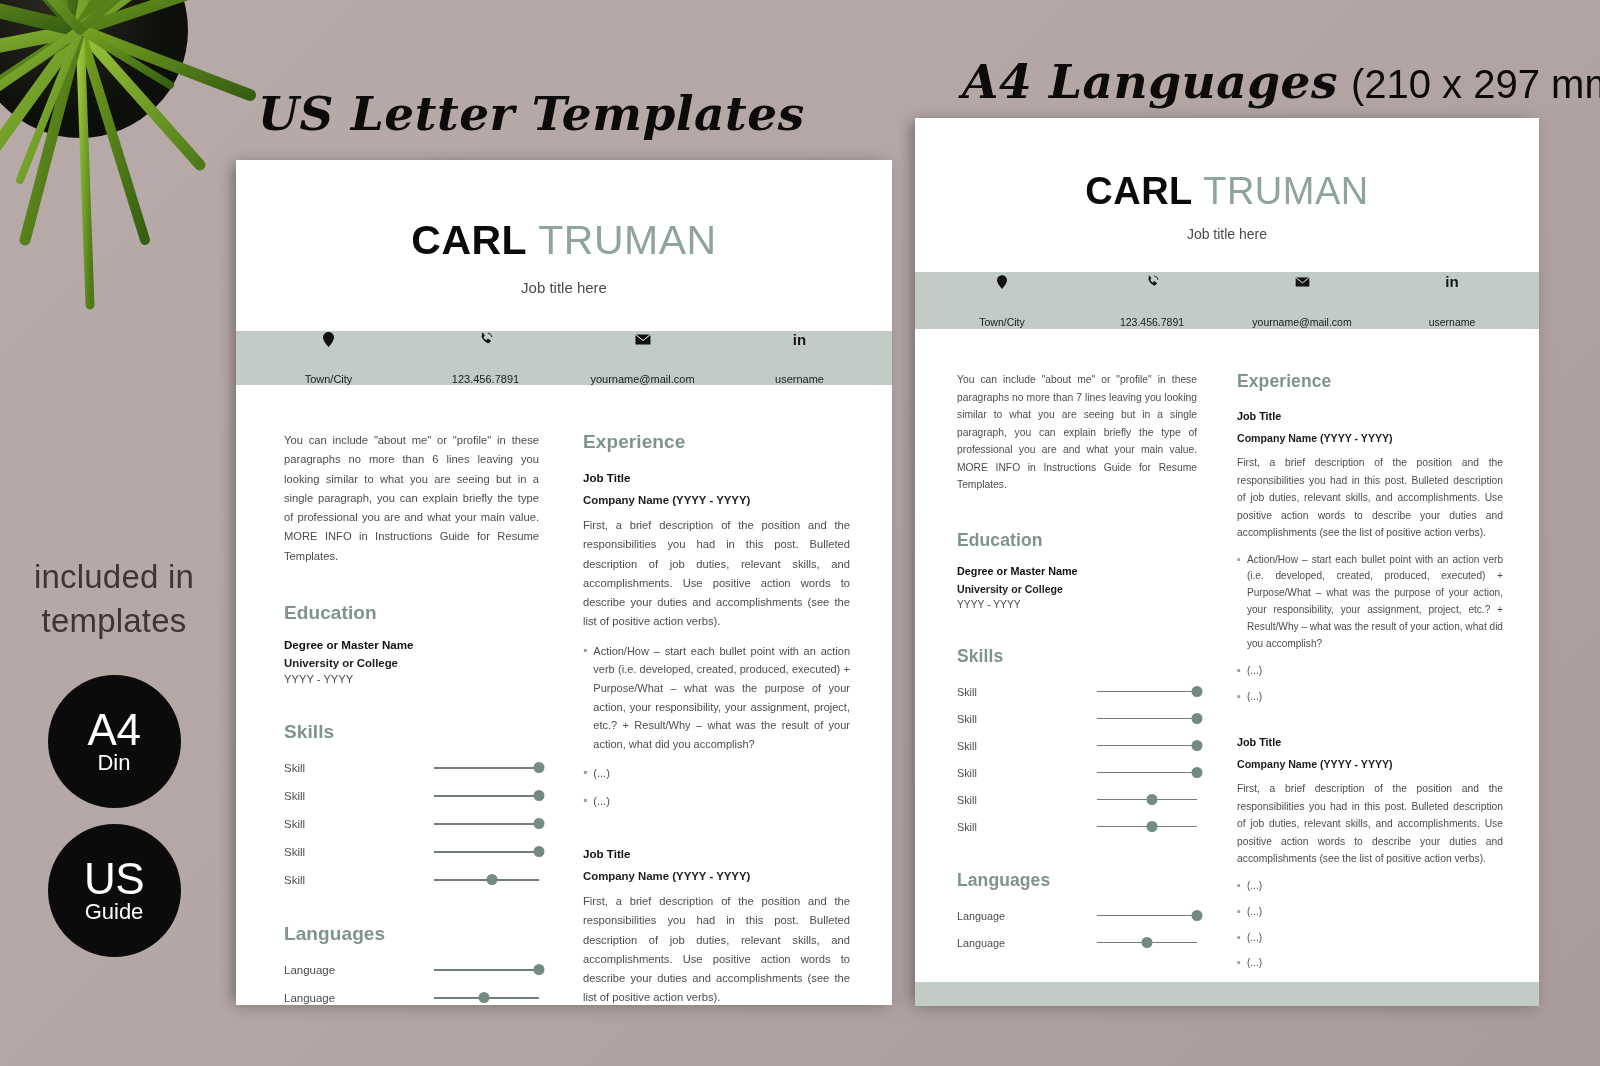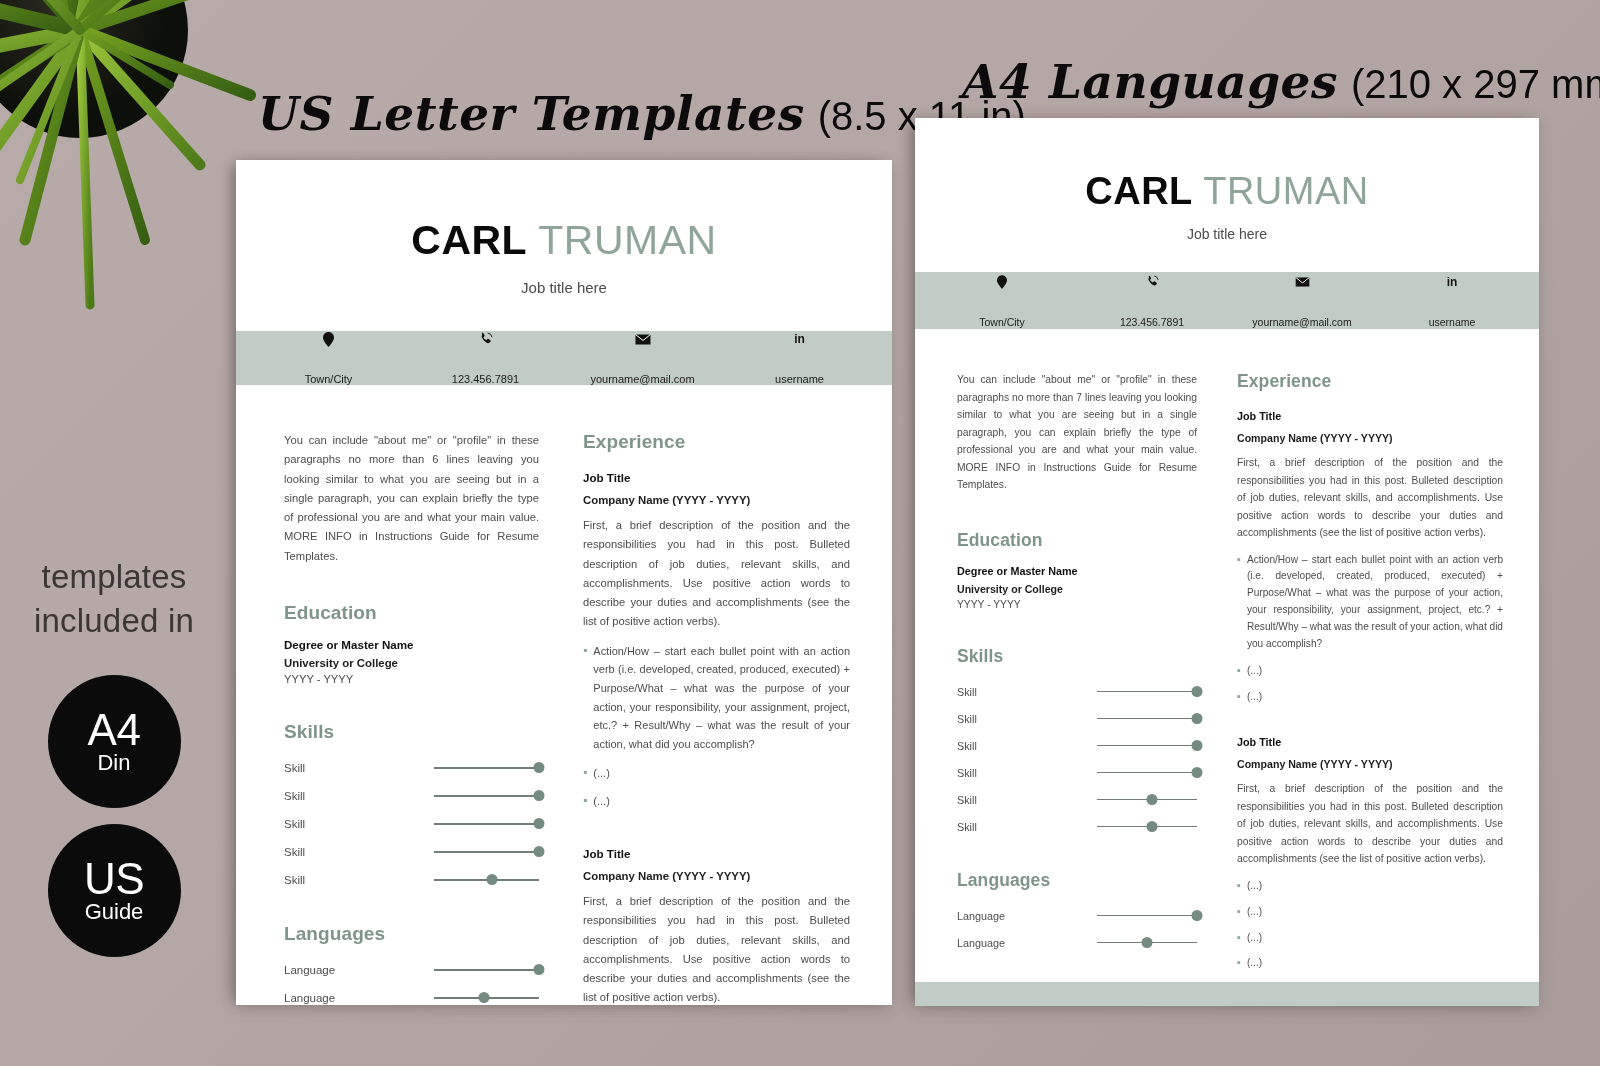--- a/index.html
+++ b/index.html
@@ -101,21 +101,21 @@
     flex: 1;
     display: flex; flex-direction: column;
     align-items: center; justify-content: center;
     gap: 5px;
   }
   .contact-icon { font-size: 15px; line-height: 1; color: #151515; height: 16px;
                   display: flex; align-items: center; justify-content: center; }
   .contact-icon svg { display: block; }
   .contact-label { font-size: 11px; color: #202020; font-weight: 400; margin-top: 21px; }
   #page-a4 .contact-label { font-size: 10.5px; }
-  .in-glyph { font-weight: 700; font-size: 12px; line-height: 1; }
+  .in-glyph { font-weight: 700; font-size: 15px; line-height: 1; }
 
   
   .page-body { flex: 1; display: flex; }
   #page-us .page-body { padding: 46px 42px 0 48px; gap: 44px; }
   #page-a4 .page-body { padding: 42px 36px 0 42px; gap: 40px; }
   .col-left  { width: 44%; }
   .col-right { flex: 1; }
   #page-us .col-left  { width: 255px; }
   #page-a4 .col-left  { width: 240px; }
 
@@ -226,38 +226,37 @@
     <path d="M150 120 L 90 270" stroke="url(#lg2)" stroke-width="8"></path>
     <path d="M150 120 L 240 175" stroke="url(#lg1)" stroke-width="8"></path>
     <path d="M150 120 L 35 200" stroke="url(#lg2)" stroke-width="9"></path>
     <path d="M150 120 L 230 50" stroke="url(#lg1)" stroke-width="9"></path>
     <path d="M150 120 L 70 30" stroke="url(#lg2)" stroke-width="10"></path>
   </g>
 </svg>
 
 <div class="left-col">
   <div class="left-caption">
+    <div>included in</div>
     <div>templates</div>
-    <div>included in</div>
   </div>
   <div class="badges">
     <div class="badge">
       <span class="badge-main">A4</span>
       <span class="badge-sub">Din</span>
     </div>
     <div class="badge">
       <span class="badge-main">US</span>
       <span class="badge-sub">Guide</span>
     </div>
   </div>
 </div>
 
 <div class="page-heading" id="heading-us">
   <span class="script">US Letter Templates</span>
-  <span class="dims">(8.5 x 11 in)</span>
 </div>
 <div class="page-heading" id="heading-a4">
   <span class="script">A4 Languages</span>
   <span class="dims">(210 x 297 mm)</span>
 </div>
 
 <div class="page" id="page-us">
 
   <div class="name-header">
     <div class="fullname">

